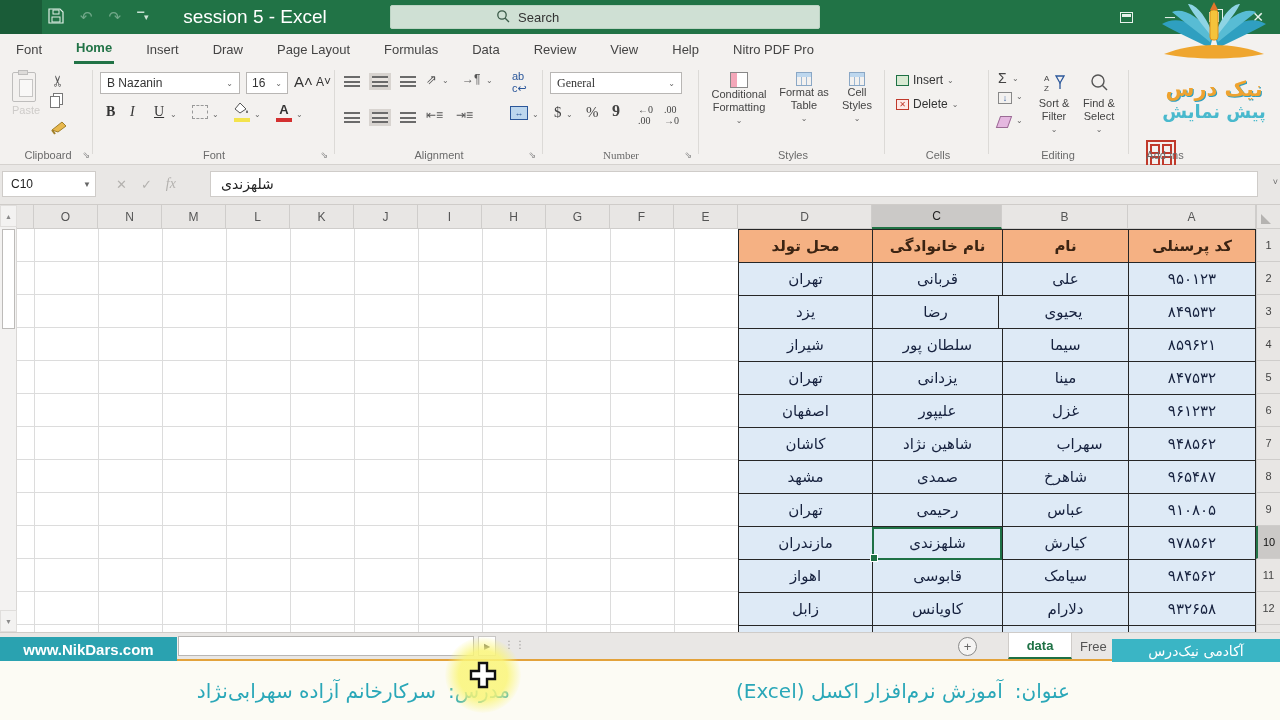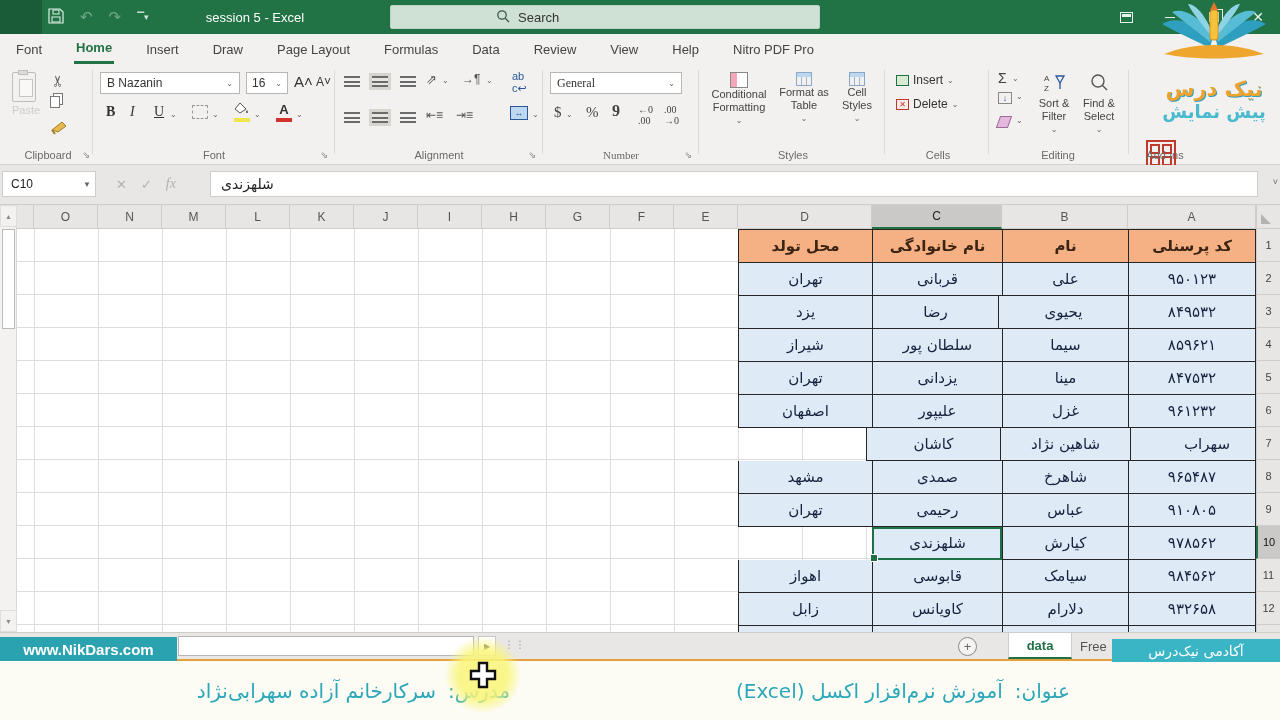--- a/index.html
+++ b/index.html
@@ -6,21 +6,21 @@
   html,body { width:1280px; height:720px; overflow:hidden; }
   body { font-family:"Liberation Sans", sans-serif; position:relative; background:#f3f1ef; font-size:12px; color:#333; }
   .fa { font-family:"DejaVu Sans", sans-serif; }
 
   
   #titlebar { position:absolute; left:0; top:0; width:1280px; height:34px; background:#217346; color:#fff; }
   #appblock { position:absolute; left:0; top:0; width:42px; height:34px; background:#1a5c38; }
   .qat { position:absolute; top:0; height:34px; display:flex; align-items:center; color:#cfe6d8; }
   #qat-icons { left:48px; gap:16px; }
   .qat-dim { opacity:.45; font-size:15px; }
-  #title-text { position:absolute; left:0; width:510px; top:0; height:34px; display:flex; align-items:center; justify-content:center; font-size:13px; color:#fff; }
+  #title-text { position:absolute; left:0; width:510px; top:0; height:34px; display:flex; align-items:center; justify-content:center; font-size:19px; color:#fff; }
   #searchbox { position:absolute; left:390px; top:5px; width:430px; height:24px; background:#cfe0d4; border:1px solid #bcd4c4; border-radius:2px; display:flex; align-items:center; gap:8px; padding-left:105px; color:#333; font-size:13px; }
   #wincontrols { position:absolute; right:0; top:0; height:34px; display:flex; }
   .winbtn { width:44px; height:34px; display:flex; align-items:center; justify-content:center; font-size:14px; color:#e8f2ec; }
   .restore-glyph { width:10px; height:10px; border:1px solid #e8f2ec; position:relative; }
   .restore-glyph:before { content:""; position:absolute; left:2px; top:-4px; width:10px; height:10px; border:1px solid #e8f2ec; border-left:none; border-bottom:none; }
   .ribbonopt-glyph { width:13px; height:11px; border:1px solid #e8f2ec; position:relative; }
   .ribbonopt-glyph:before { content:""; position:absolute; left:1px; top:1px; width:9px; height:3px; background:#e8f2ec; }
 
   
   #tabsrow { position:absolute; left:0; top:34px; width:1280px; height:30px; background:#f3f1ef; display:flex; align-items:center; padding-left:14px; gap:30px; font-size:13px; color:#444; }
@@ -409,40 +409,42 @@
           <div class="pcell" style="width: 130px;">یزدانی</div>
           <div class="pcell" style="width: 134px;">تهران</div>
         </div>
         <div class="prow">
           <div class="pcell" style="width: 128px;">۹۶۱۲۳۲</div>
           <div class="pcell" style="width: 126px;">غزل</div>
           <div class="pcell" style="width: 130px;">علیپور</div>
           <div class="pcell" style="width: 134px;">اصفهان</div>
         </div>
         <div class="prow">
+          <div class="pcell" style="width: 128px;">۹۴۸۵۶۲</div>
           <div class="pcell" style="width: 126px; padding-left: 28px;">سهراب</div>
           <div class="pcell" style="width: 130px;">شاهین نژاد</div>
           <div class="pcell" style="width: 134px;">کاشان</div>
         </div>
         <div class="prow">
           <div class="pcell" style="width: 128px;">۹۶۵۴۸۷</div>
           <div class="pcell" style="width: 126px;">شاهرخ</div>
           <div class="pcell" style="width: 130px;">صمدی</div>
           <div class="pcell" style="width: 134px;">مشهد</div>
         </div>
         <div class="prow">
           <div class="pcell" style="width: 128px;">۹۱۰۸۰۵</div>
           <div class="pcell" style="width: 126px;">عباس</div>
           <div class="pcell" style="width: 130px;">رحیمی</div>
           <div class="pcell" style="width: 134px;">تهران</div>
         </div>
         <div class="prow">
           <div class="pcell" style="width: 128px;">۹۷۸۵۶۲</div>
           <div class="pcell" style="width: 126px;">کیارش</div>
           <div class="pcell selcell" style="width: 130px;">شلهزندی</div>
+          <div class="pcell" style="width: 134px;">مازندران</div>
         </div>
         <div class="prow">
           <div class="pcell" style="width: 128px;">۹۸۴۵۶۲</div>
           <div class="pcell" style="width: 126px;">سیامک</div>
           <div class="pcell" style="width: 130px;">قابوسی</div>
           <div class="pcell" style="width: 134px;">اهواز</div>
         </div>
         <div class="prow">
           <div class="pcell" style="width: 128px;">۹۳۲۶۵۸</div>
           <div class="pcell" style="width: 126px;">دلارام</div>

